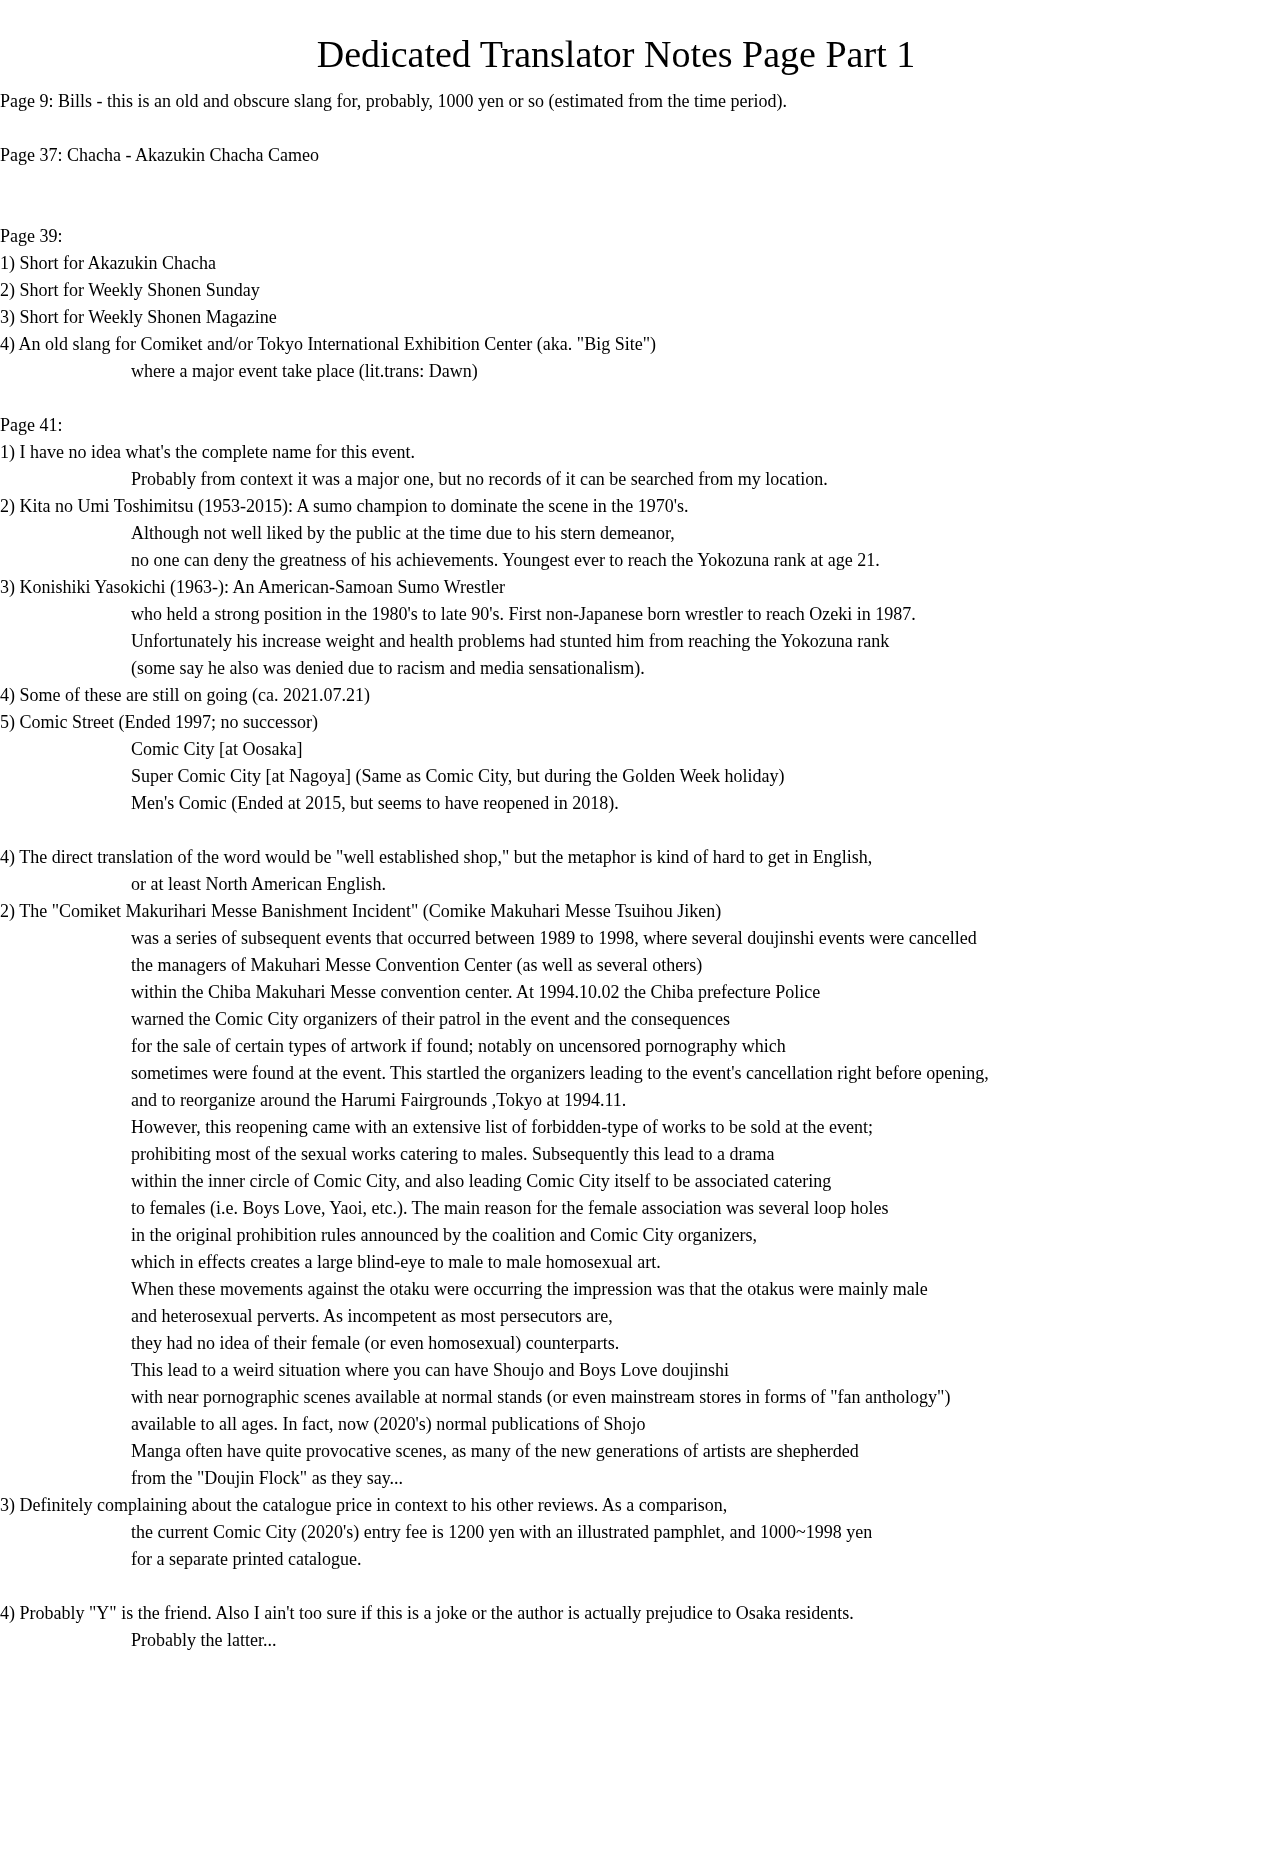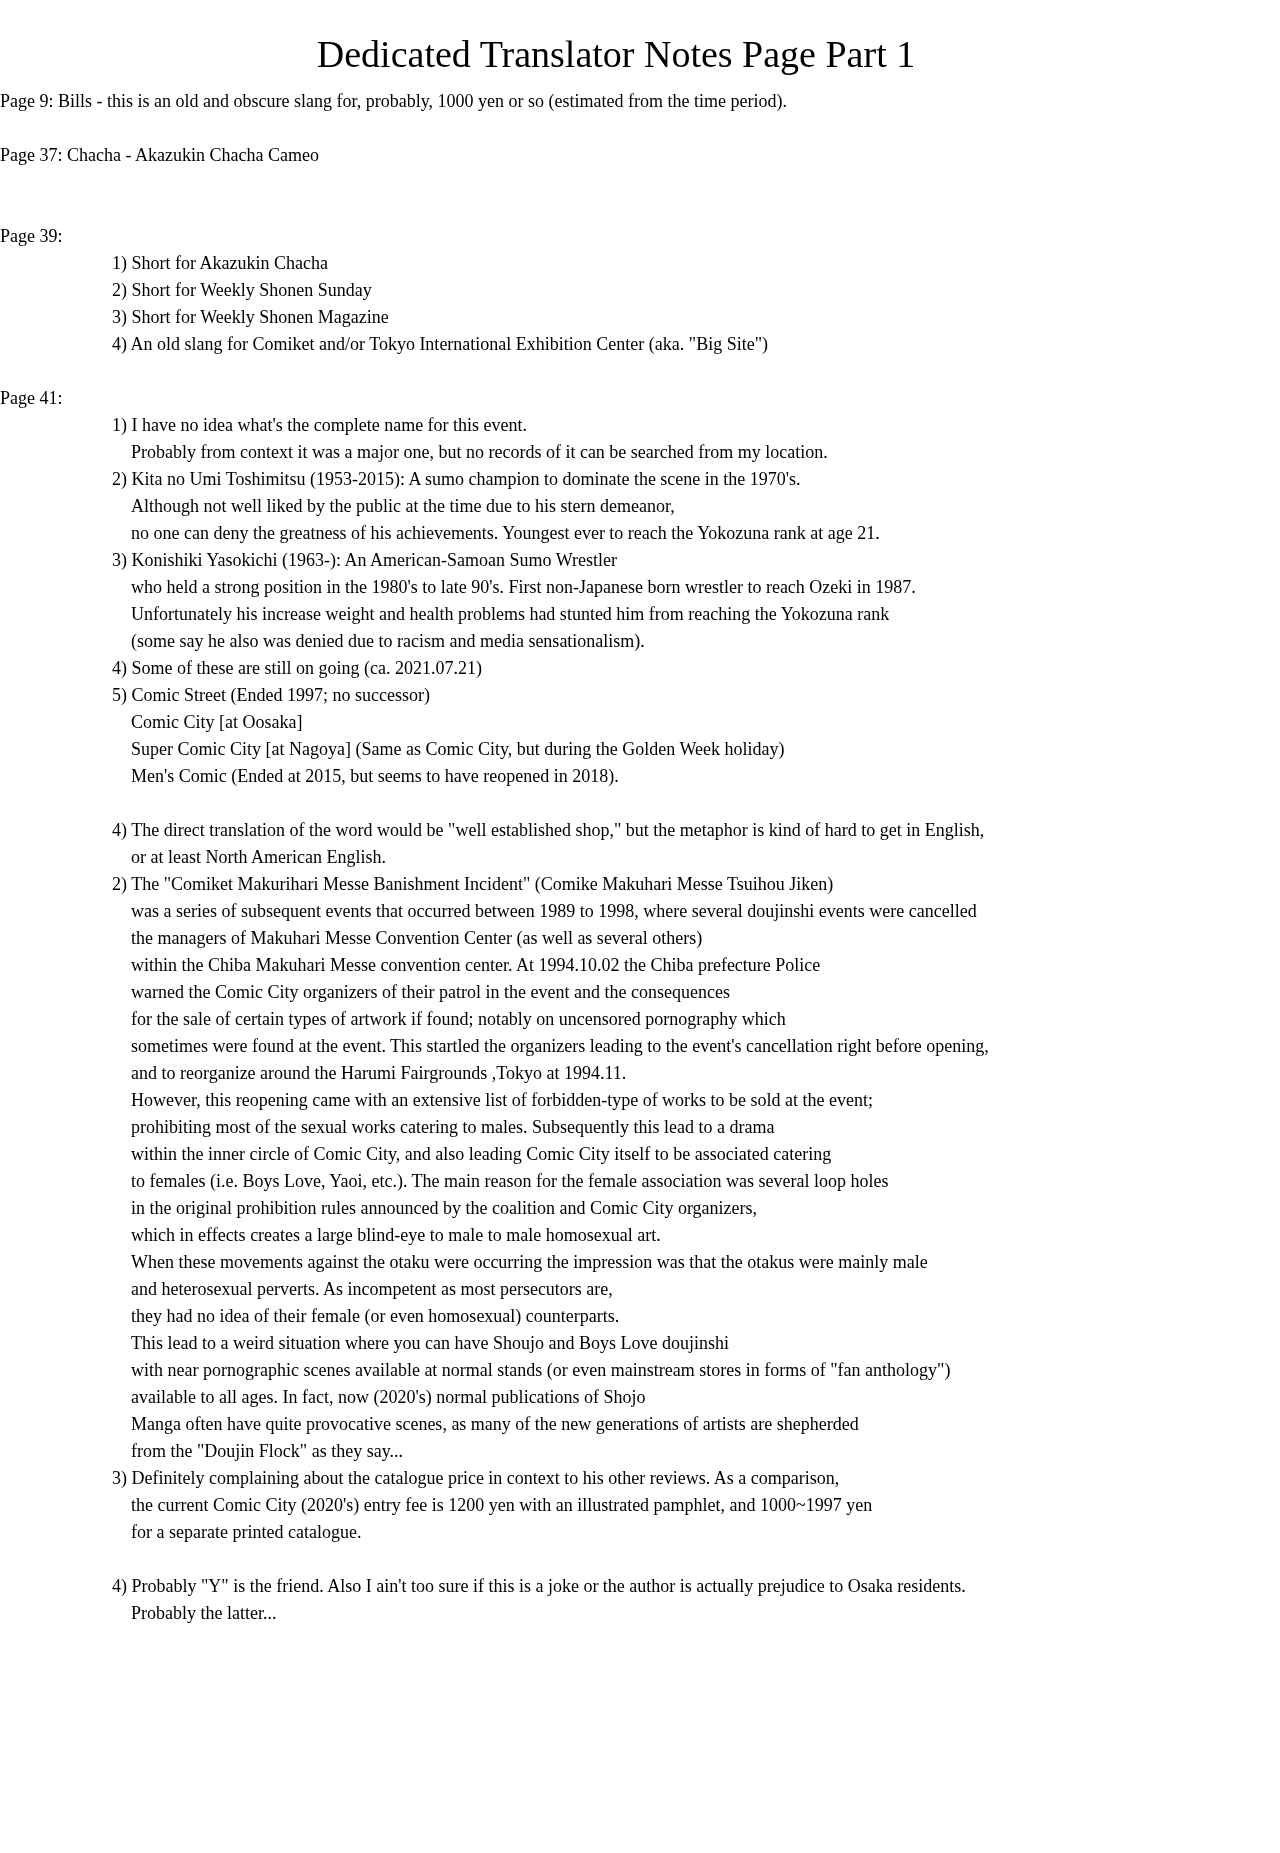--- a/index.html
+++ b/index.html
@@ -28,40 +28,41 @@
   .lines {
     padding-top: 0px;
   }
   .line {
     font-size: 18px;
     line-height: 27px;
     height: 27px;
     white-space: nowrap;
   }
   .line.page-header   { }
-  .line.item          { padding-left: 112px; }
+  .line.item          { }
   .line.continuation  { padding-left: 131px; }
   .line.blank         { }
 </style>
 </head>
 <body>
 
 <div class="doc">
   <h1 class="title">Dedicated Translator Notes Page Part 1</h1>
   <div class="lines" id="lines">
       <div class="line page-header">Page 9: Bills - this is an old and obscure slang for, probably, 1000 yen or so (estimated from the time period).</div>
       <div class="line blank"></div>
       <div class="line page-header">Page 37: Chacha - Akazukin Chacha Cameo</div>
       <div class="line blank"></div>
       <div class="line blank"></div>
       <div class="line page-header">Page 39:</div>
       <div class="line item">1) Short for Akazukin Chacha</div>
       <div class="line item">2) Short for Weekly Shonen Sunday</div>
       <div class="line item">3) Short for Weekly Shonen Magazine</div>
       <div class="line item">4) An old slang for Comiket and/or Tokyo International Exhibition Center (aka. "Big Site")</div>
+      <div class="line continuation">where a major event take place (lit.trans: Dawn)</div>
       <div class="line blank"></div>
       <div class="line page-header">Page 41:</div>
       <div class="line item">1) I have no idea what's the complete name for this event.</div>
       <div class="line continuation">Probably from context it was a major one, but no records of it can be searched from my location.</div>
       <div class="line item">2) Kita no Umi Toshimitsu (1953-2015): A sumo champion to dominate the scene in the 1970's.</div>
       <div class="line continuation">Although not well liked by the public at the time due to his stern demeanor,</div>
       <div class="line continuation">no one can deny the greatness of his achievements. Youngest ever to reach the Yokozuna rank at age 21.</div>
       <div class="line item">3) Konishiki Yasokichi (1963-): An American-Samoan Sumo Wrestler</div>
       <div class="line continuation">who held a strong position in the 1980's to late 90's. First non-Japanese born wrestler to reach Ozeki in 1987.</div>
       <div class="line continuation">Unfortunately his increase weight and health problems had stunted him from reaching the Yokozuna rank</div>
@@ -90,19 +91,19 @@
       <div class="line continuation">which in effects creates a large blind-eye to male to male homosexual art.</div>
       <div class="line continuation">When these movements against the otaku were occurring the impression was that the otakus were mainly male</div>
       <div class="line continuation">and heterosexual perverts. As incompetent as most persecutors are,</div>
       <div class="line continuation">they had no idea of their female (or even homosexual) counterparts.</div>
       <div class="line continuation">This lead to a weird situation where you can have Shoujo and Boys Love doujinshi</div>
       <div class="line continuation">with near pornographic scenes available at normal stands (or even mainstream stores in forms of "fan anthology")</div>
       <div class="line continuation">available to all ages. In fact, now (2020's) normal publications of Shojo</div>
       <div class="line continuation">Manga often have quite provocative scenes, as many of the new generations of artists are shepherded</div>
       <div class="line continuation">from the "Doujin Flock" as they say...</div>
       <div class="line item">3) Definitely complaining about the catalogue price in context to his other reviews. As a comparison,</div>
-      <div class="line continuation">the current Comic City (2020's) entry fee is 1200 yen with an illustrated pamphlet, and 1000~1997 yen</div>
+      <div class="line continuation">the current Comic City (2020's) entry fee is 1200 yen with an illustrated pamphlet, and 1000~1998 yen</div>
       <div class="line continuation">for a separate printed catalogue.</div>
       <div class="line blank"></div>
       <div class="line item">4) Probably "Y" is the friend. Also I ain't too sure if this is a joke or the author is actually prejudice to Osaka residents.</div>
       <div class="line continuation">Probably the latter...</div>
     </div>
 </div>
 
 </body></html>

